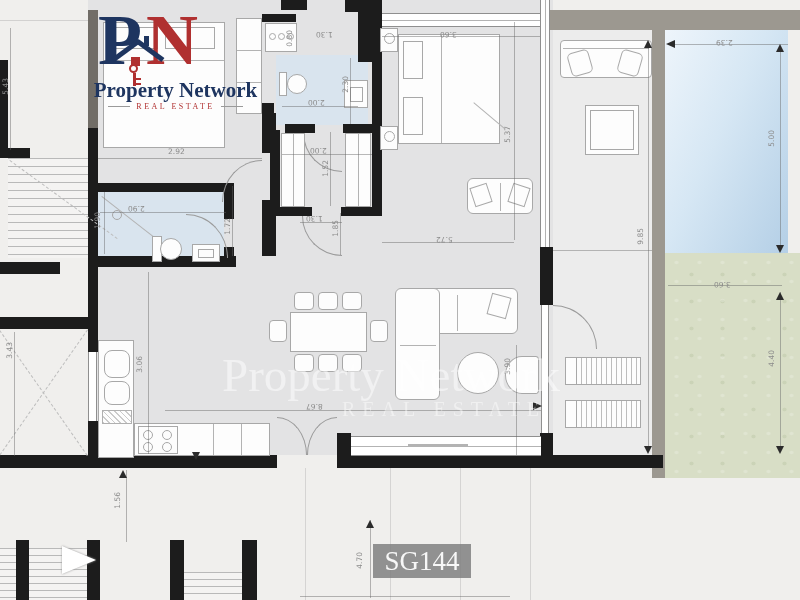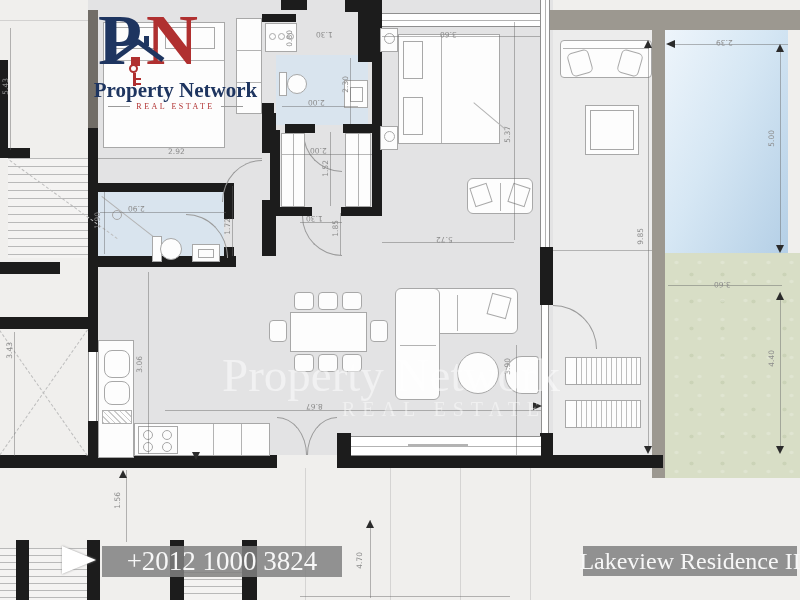--- a/index.html
+++ b/index.html
@@ -310,16 +310,15 @@
     <div class="a" style="left:58px;top:78px;width:5px;height:2px;background:var(--accent-red,#b03030)"></div>
     <div class="a" style="left:58px;top:83px;width:5px;height:2px;background:var(--accent-red,#b03030)"></div>
     <div class="a" style="left:0;top:78px;width:195px;text-align:center;font-family:'Liberation Serif',serif;font-weight:600;font-size:21px;color:var(--accent-navy,#1e3560)">Property Network</div>
     <div class="a" style="left:0;top:102px;width:195px;display:flex;align-items:center;justify-content:center;gap:6px">
       <span style="display:inline-block;width:22px;height:1px;background:#9a9a9a"></span>
       <span style="font-size:8px;letter-spacing:2.5px;color:var(--accent-red,#b03030);font-family:'Liberation Serif',serif">REAL ESTATE</span>
       <span style="display:inline-block;width:22px;height:1px;background:#9a9a9a"></span>
     </div>
   </div>
 
-  <div class="a lbl" style="left:102px;top:546px;width:240px;height:31px;font-size:27px">+2012 1000 3824</div>
-  <div class="a lbl" style="left:583px;top:546px;width:214px;height:30px;font-size:24px">Lakeview Residence II</div>
+  <div class="a lbl" style="left:373px;top:544px;width:98px;height:34px;font-size:27px">SG144</div>
 
 </div>
 
 </body></html>

